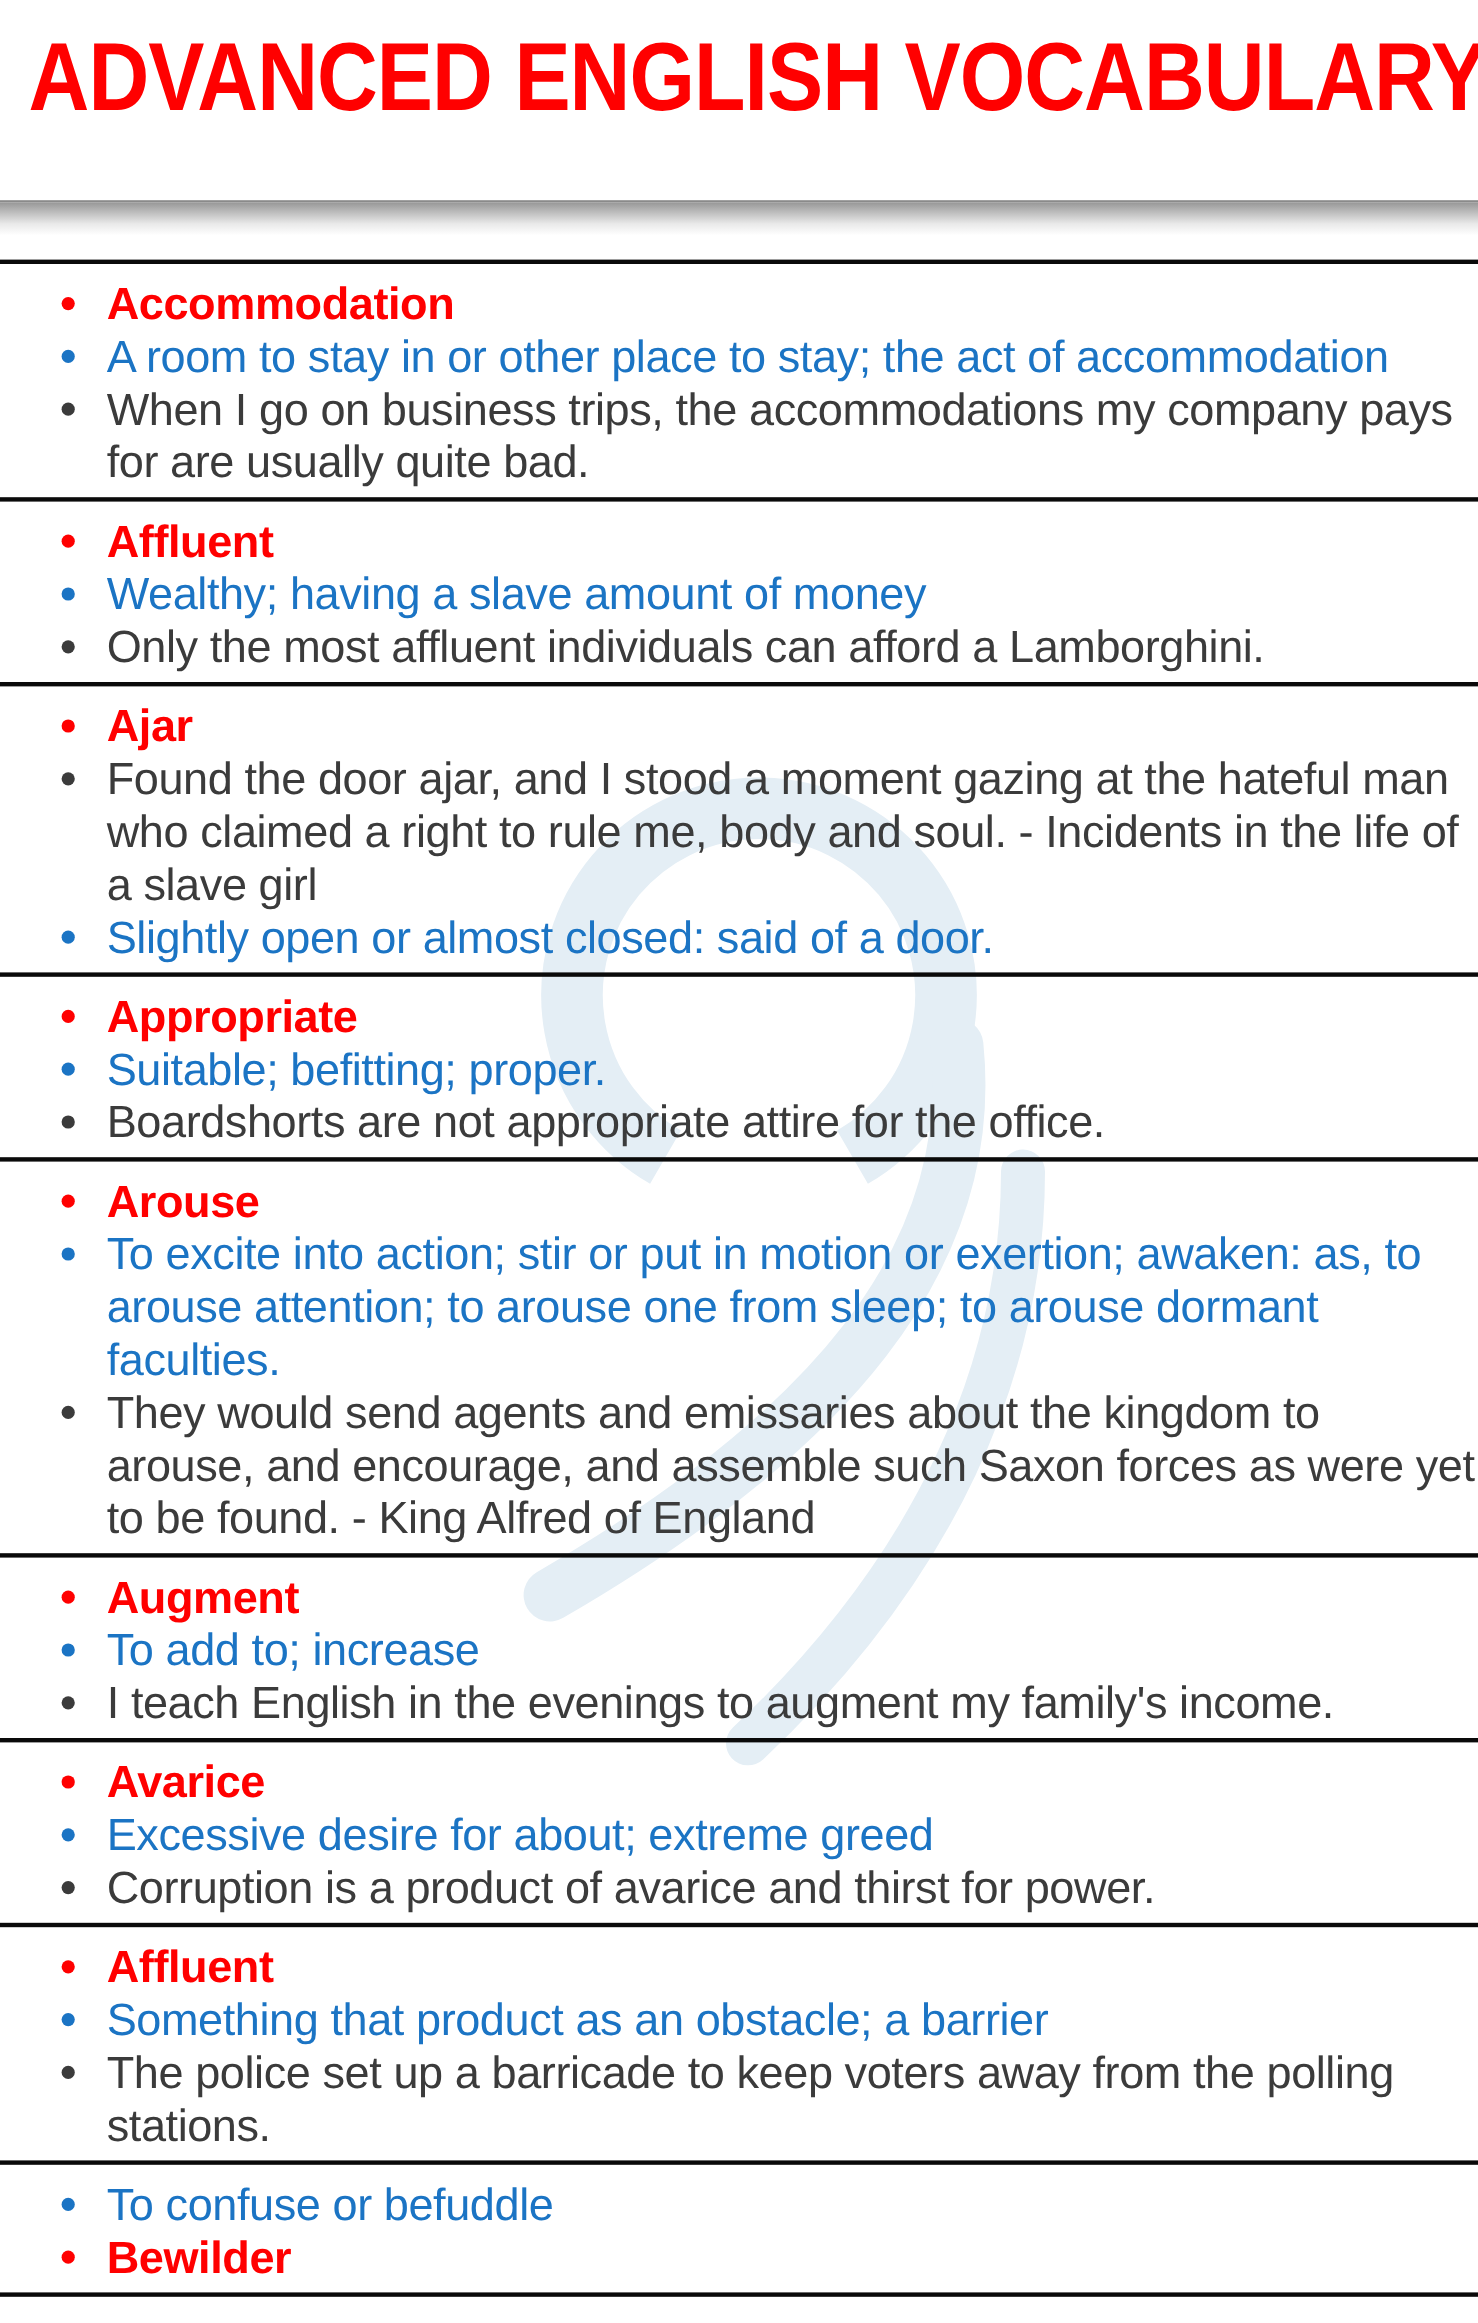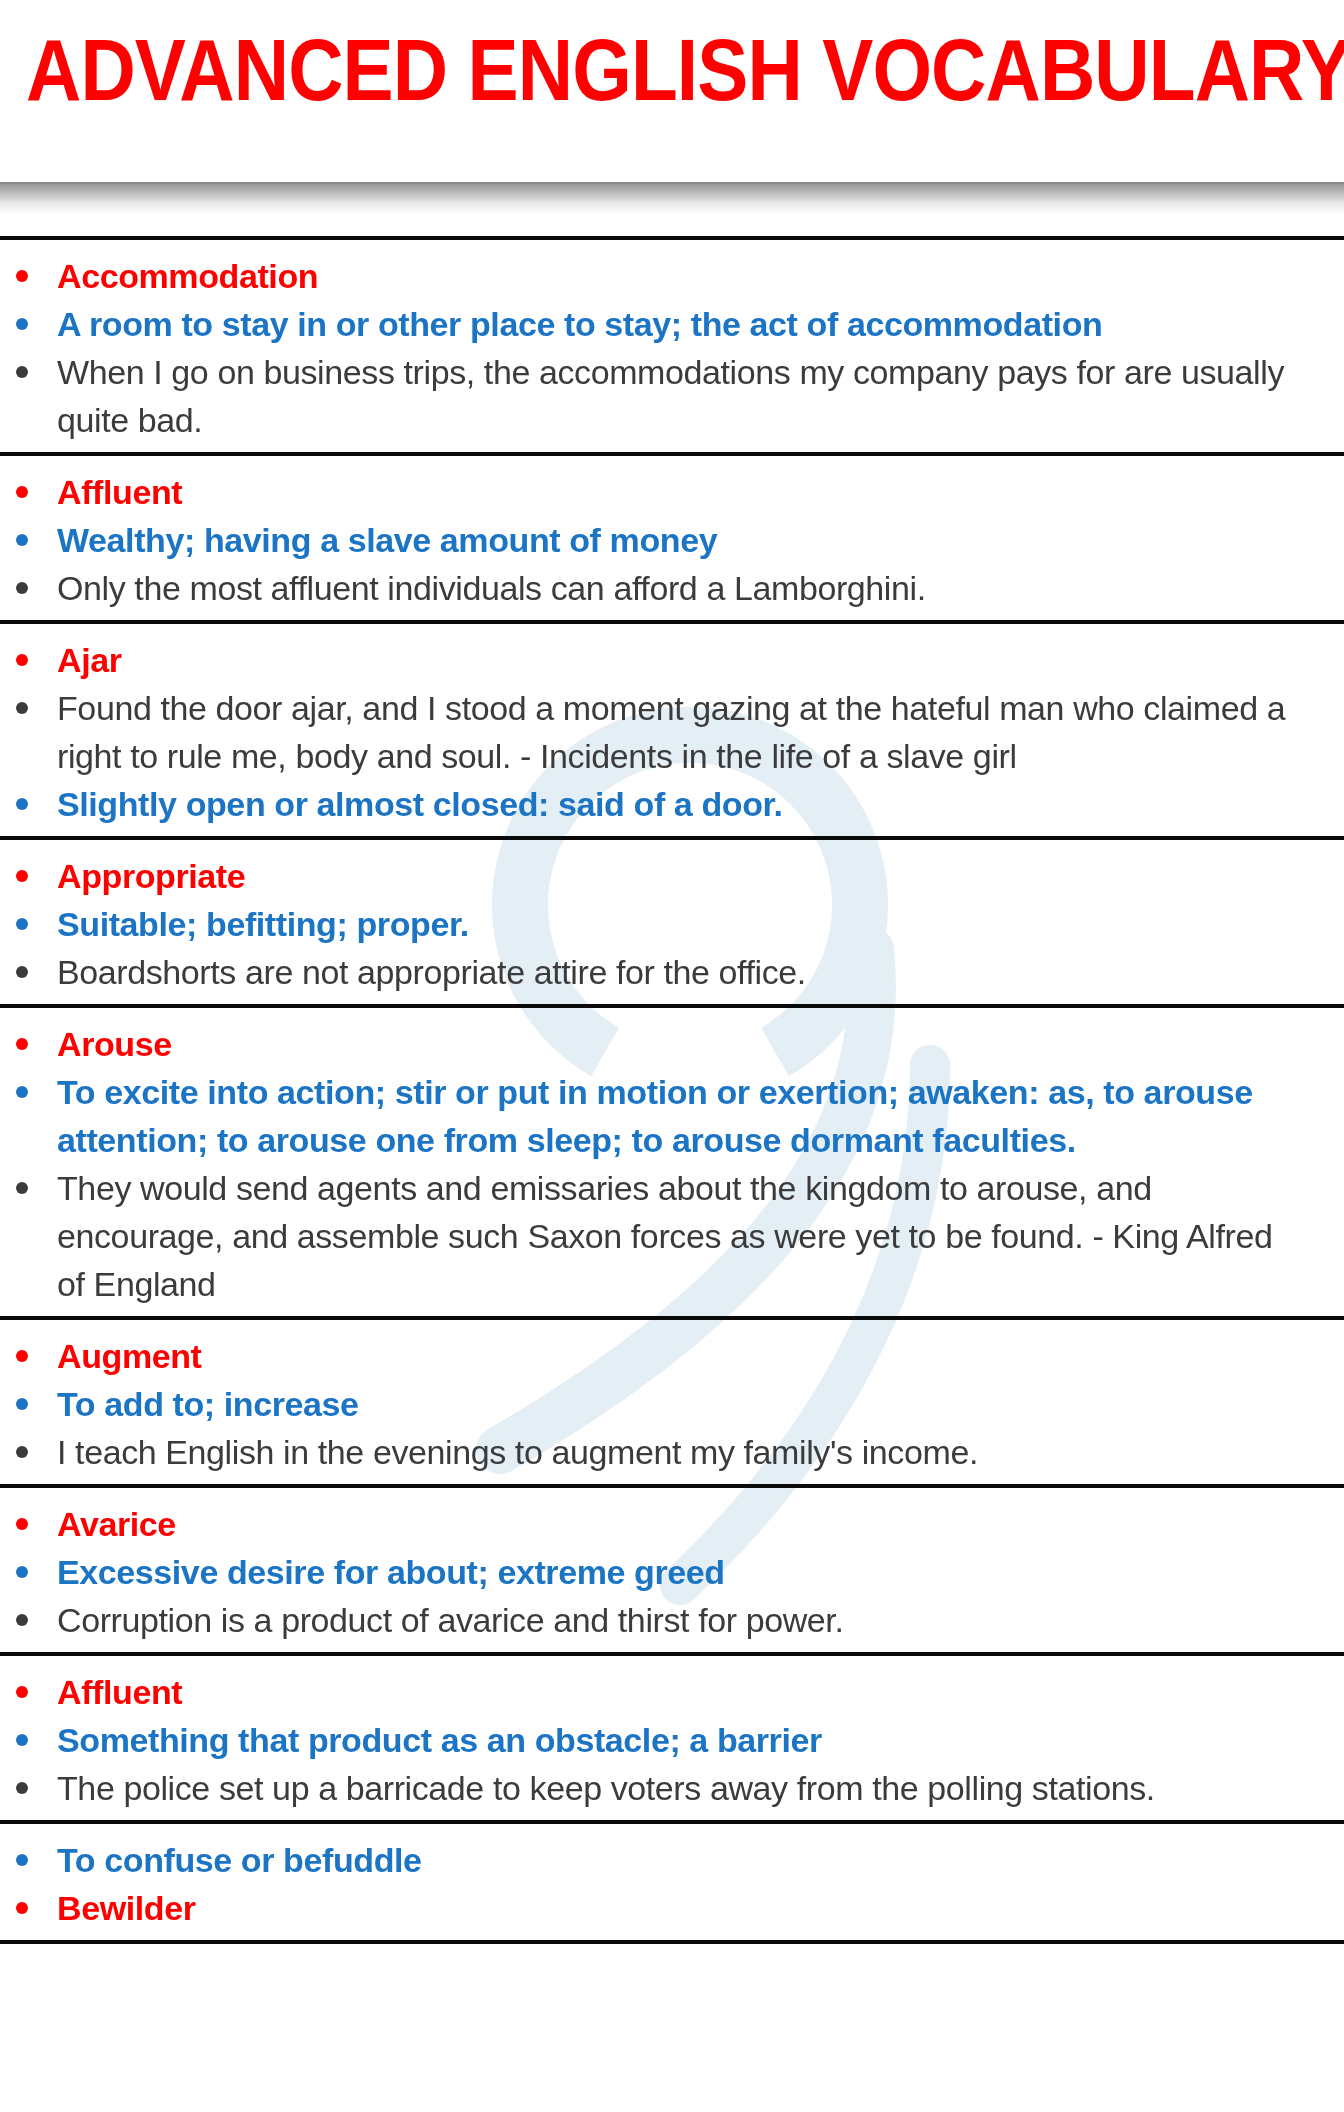--- a/index.html
+++ b/index.html
@@ -38,37 +38,38 @@
     z-index:1;
     margin-top:22px;
     border-top:4px solid var(--line-color,#0a0a0a);
   }
   .entry{
     border-bottom:4px solid var(--line-color,#0a0a0a);
     padding:12px 0 8px 0;
   }
   .row{
     display:flex;
-    font-size:34px;
+    font-size:41px;
     line-height:48px;
+    padding-left:40px;
   }
   .bullet{
     flex:0 0 auto;
     width:12px;height:12px;
     border-radius:50%;
     background:currentColor;
     margin:18px 0 0 16px;
   }
   .row .text{
     margin-left:29px;
     width:1248px;
     letter-spacing:-0.4px;
   }
   .row.term{color:var(--term-color,#ff0000);font-weight:bold;}
-  .row.definition{color:var(--definition-color,#1b74c4);font-weight:bold;}
+  .row.definition{color:var(--definition-color,#1b74c4);}
   .row.example{color:var(--example-color,#3b3b3b);}
 </style>
 </head>
 <body>
 
 <h1 class="page-title">ADVANCED ENGLISH VOCABULARY</h1>
 
 <div class="divider-bar"></div>
 
 <svg class="watermark" width="760" height="1020" viewBox="0 0 760 1020" aria-hidden="true">

